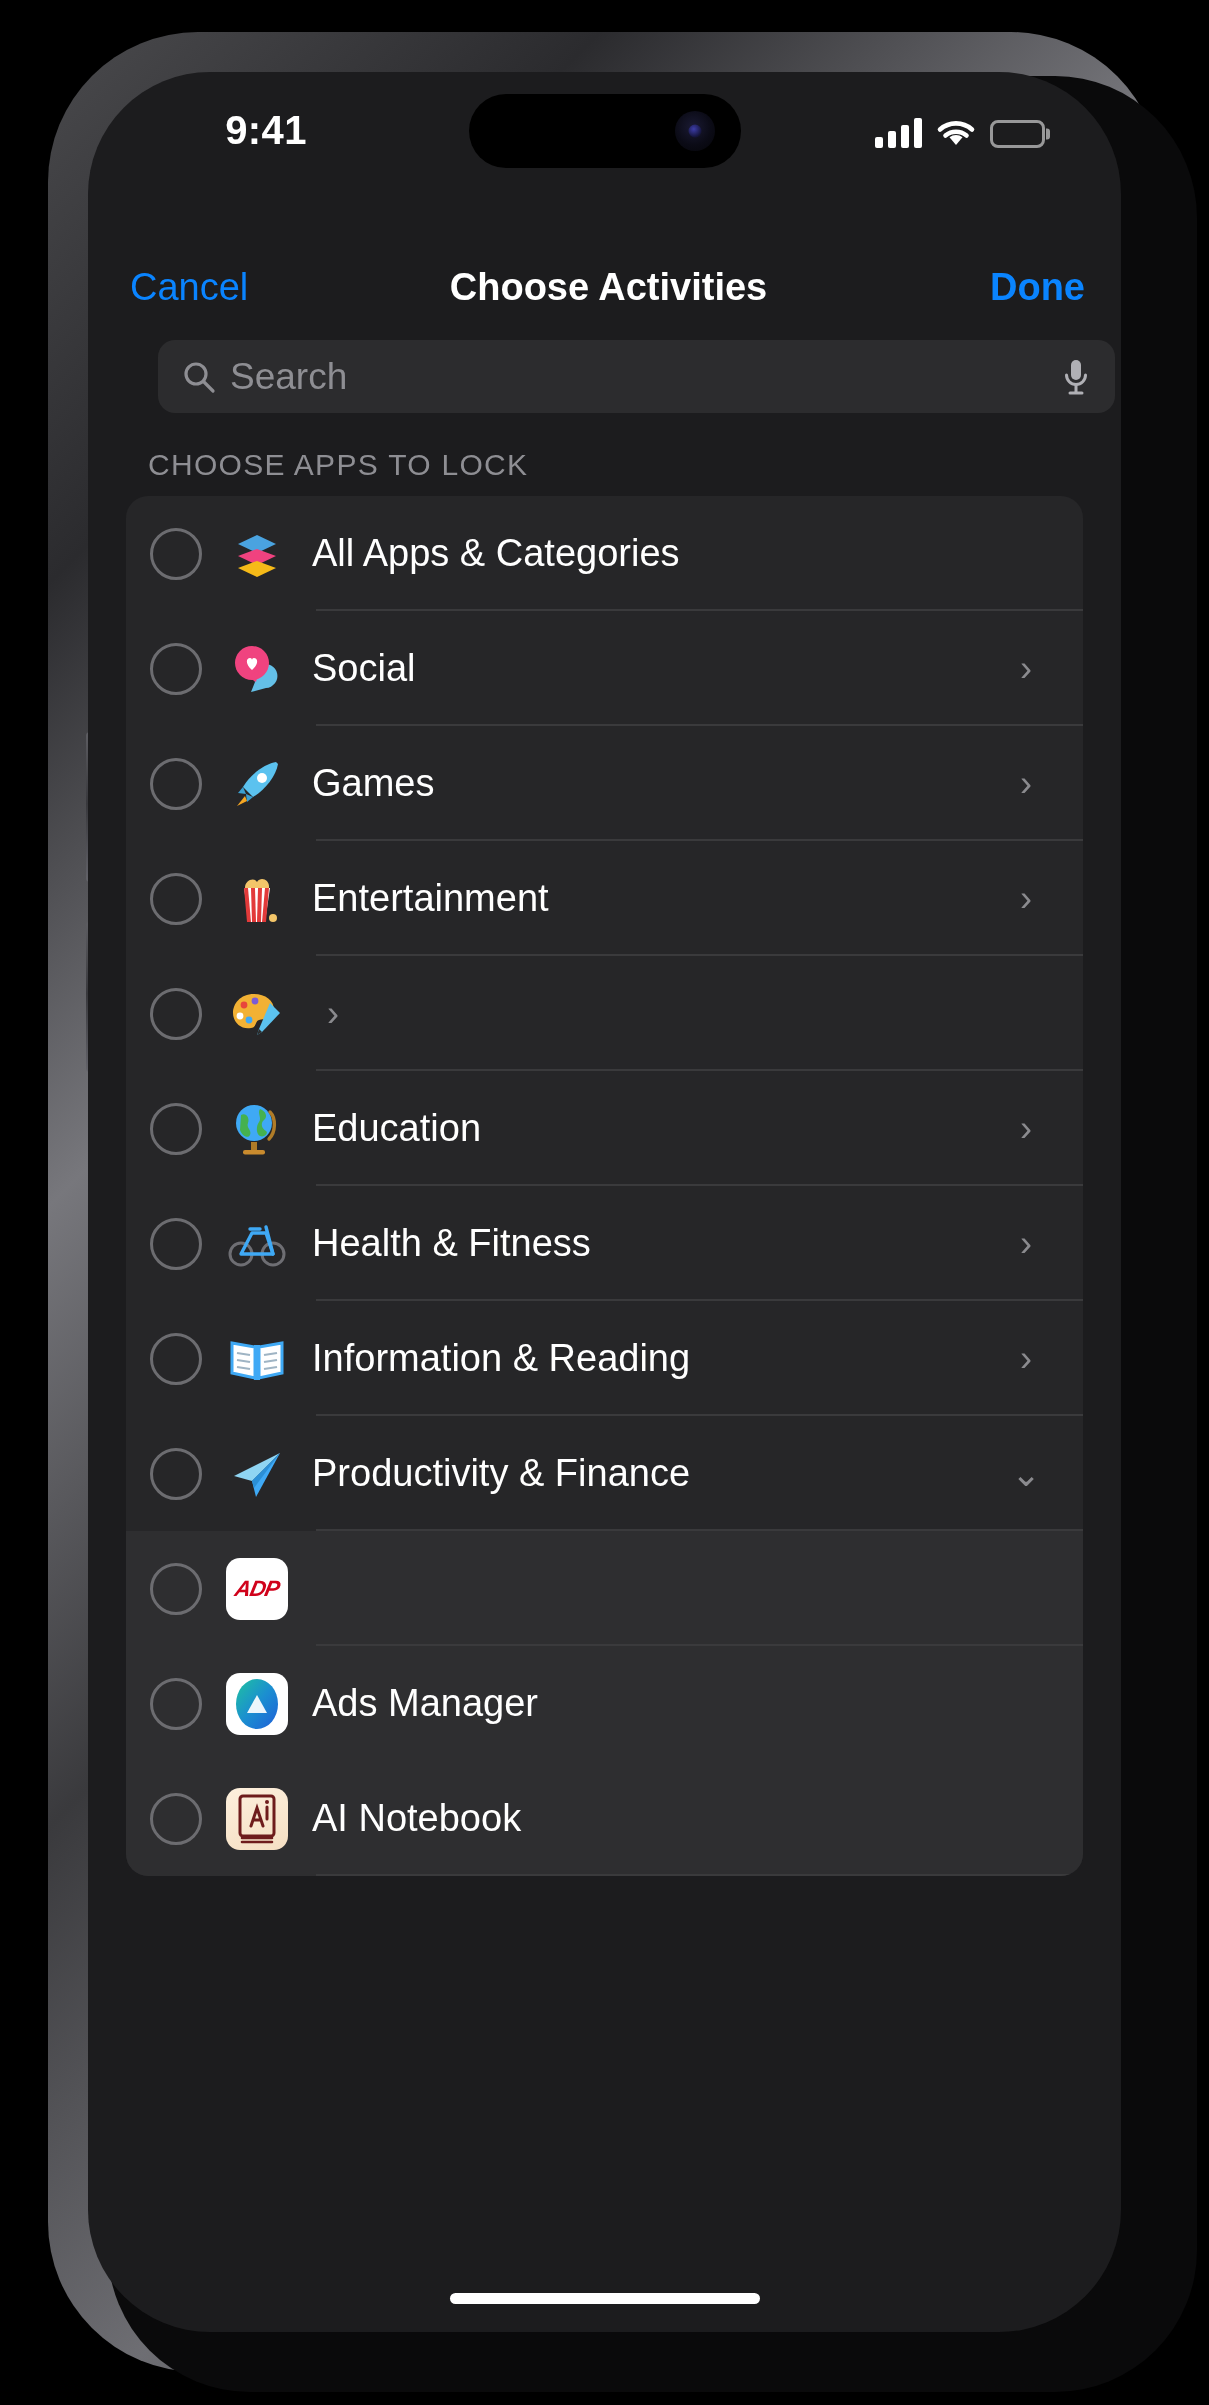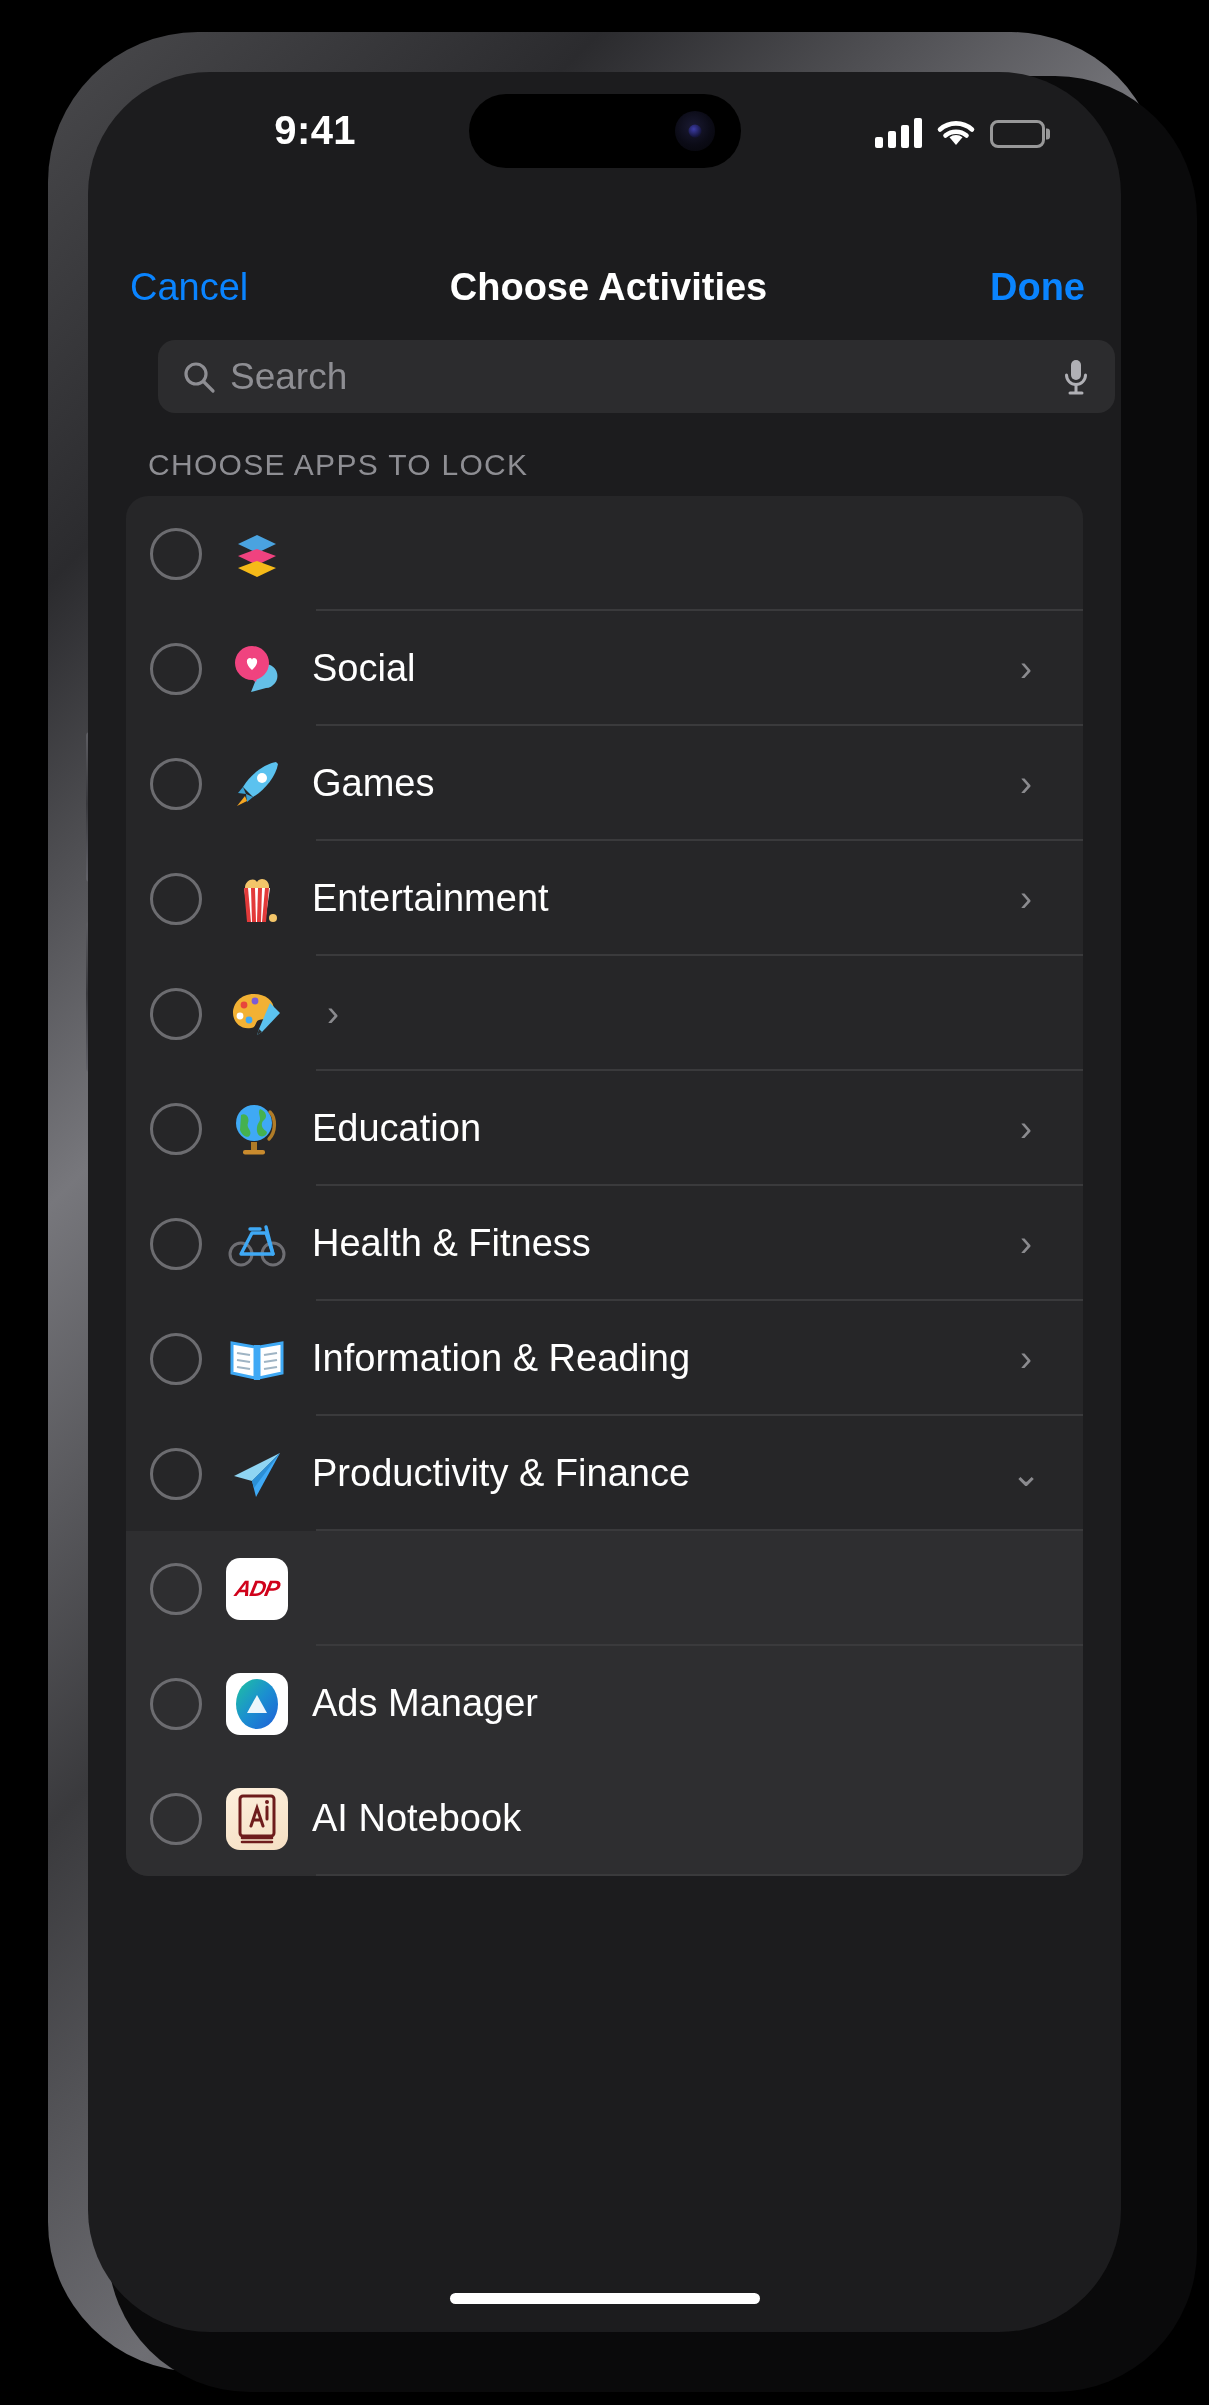--- a/index.html
+++ b/index.html
@@ -68,21 +68,21 @@
     position: absolute;
     left: 0; top: 0;
     width: 100%;
     height: 122px;
   }
   .sb-time {
     position: absolute;
     left: 88px;
     top: 36px;
     width: 180px;
-    text-align: right;
+    text-align: center;
     color: #ffffff;
     font-size: 40px;
     font-weight: bold;
     letter-spacing: 0.4px;
   }
   .dynamic-island {
     position: absolute;
     left: 50%;
     transform: translateX(-50%);
     top: 22px;
@@ -391,20 +391,21 @@
 
       <div class="row">
         <div class="radio"></div>
         <div class="rowicon">
           <svg viewBox="0 0 62 62" width="62" height="62">
             <path d="M31 12 L50 21 L31 30 L12 21 Z" fill="#4aa3e0"></path>
             <path d="M31 26 L50 33 L31 42 L12 33 Z" fill="#f0427f"></path>
             <path d="M31 38 L50 45 L31 54 L12 45 Z" fill="#f6ba18"></path>
           </svg>
         </div>
+        <div class="rowlabel">All Apps &amp; Categories</div>
         <div class="chev empty"></div>
         <div class="sep"></div>
       </div>
 
       <div class="row">
         <div class="radio"></div>
         <div class="rowicon">
           <svg viewBox="0 0 62 62" width="62" height="62">
             <path d="M40 50 a12 12 0 1 0 -11 -6 L25 54 Z" fill="#64c0e8"></path>
             <circle cx="26" cy="25" r="17" fill="#f0437f"></circle>

